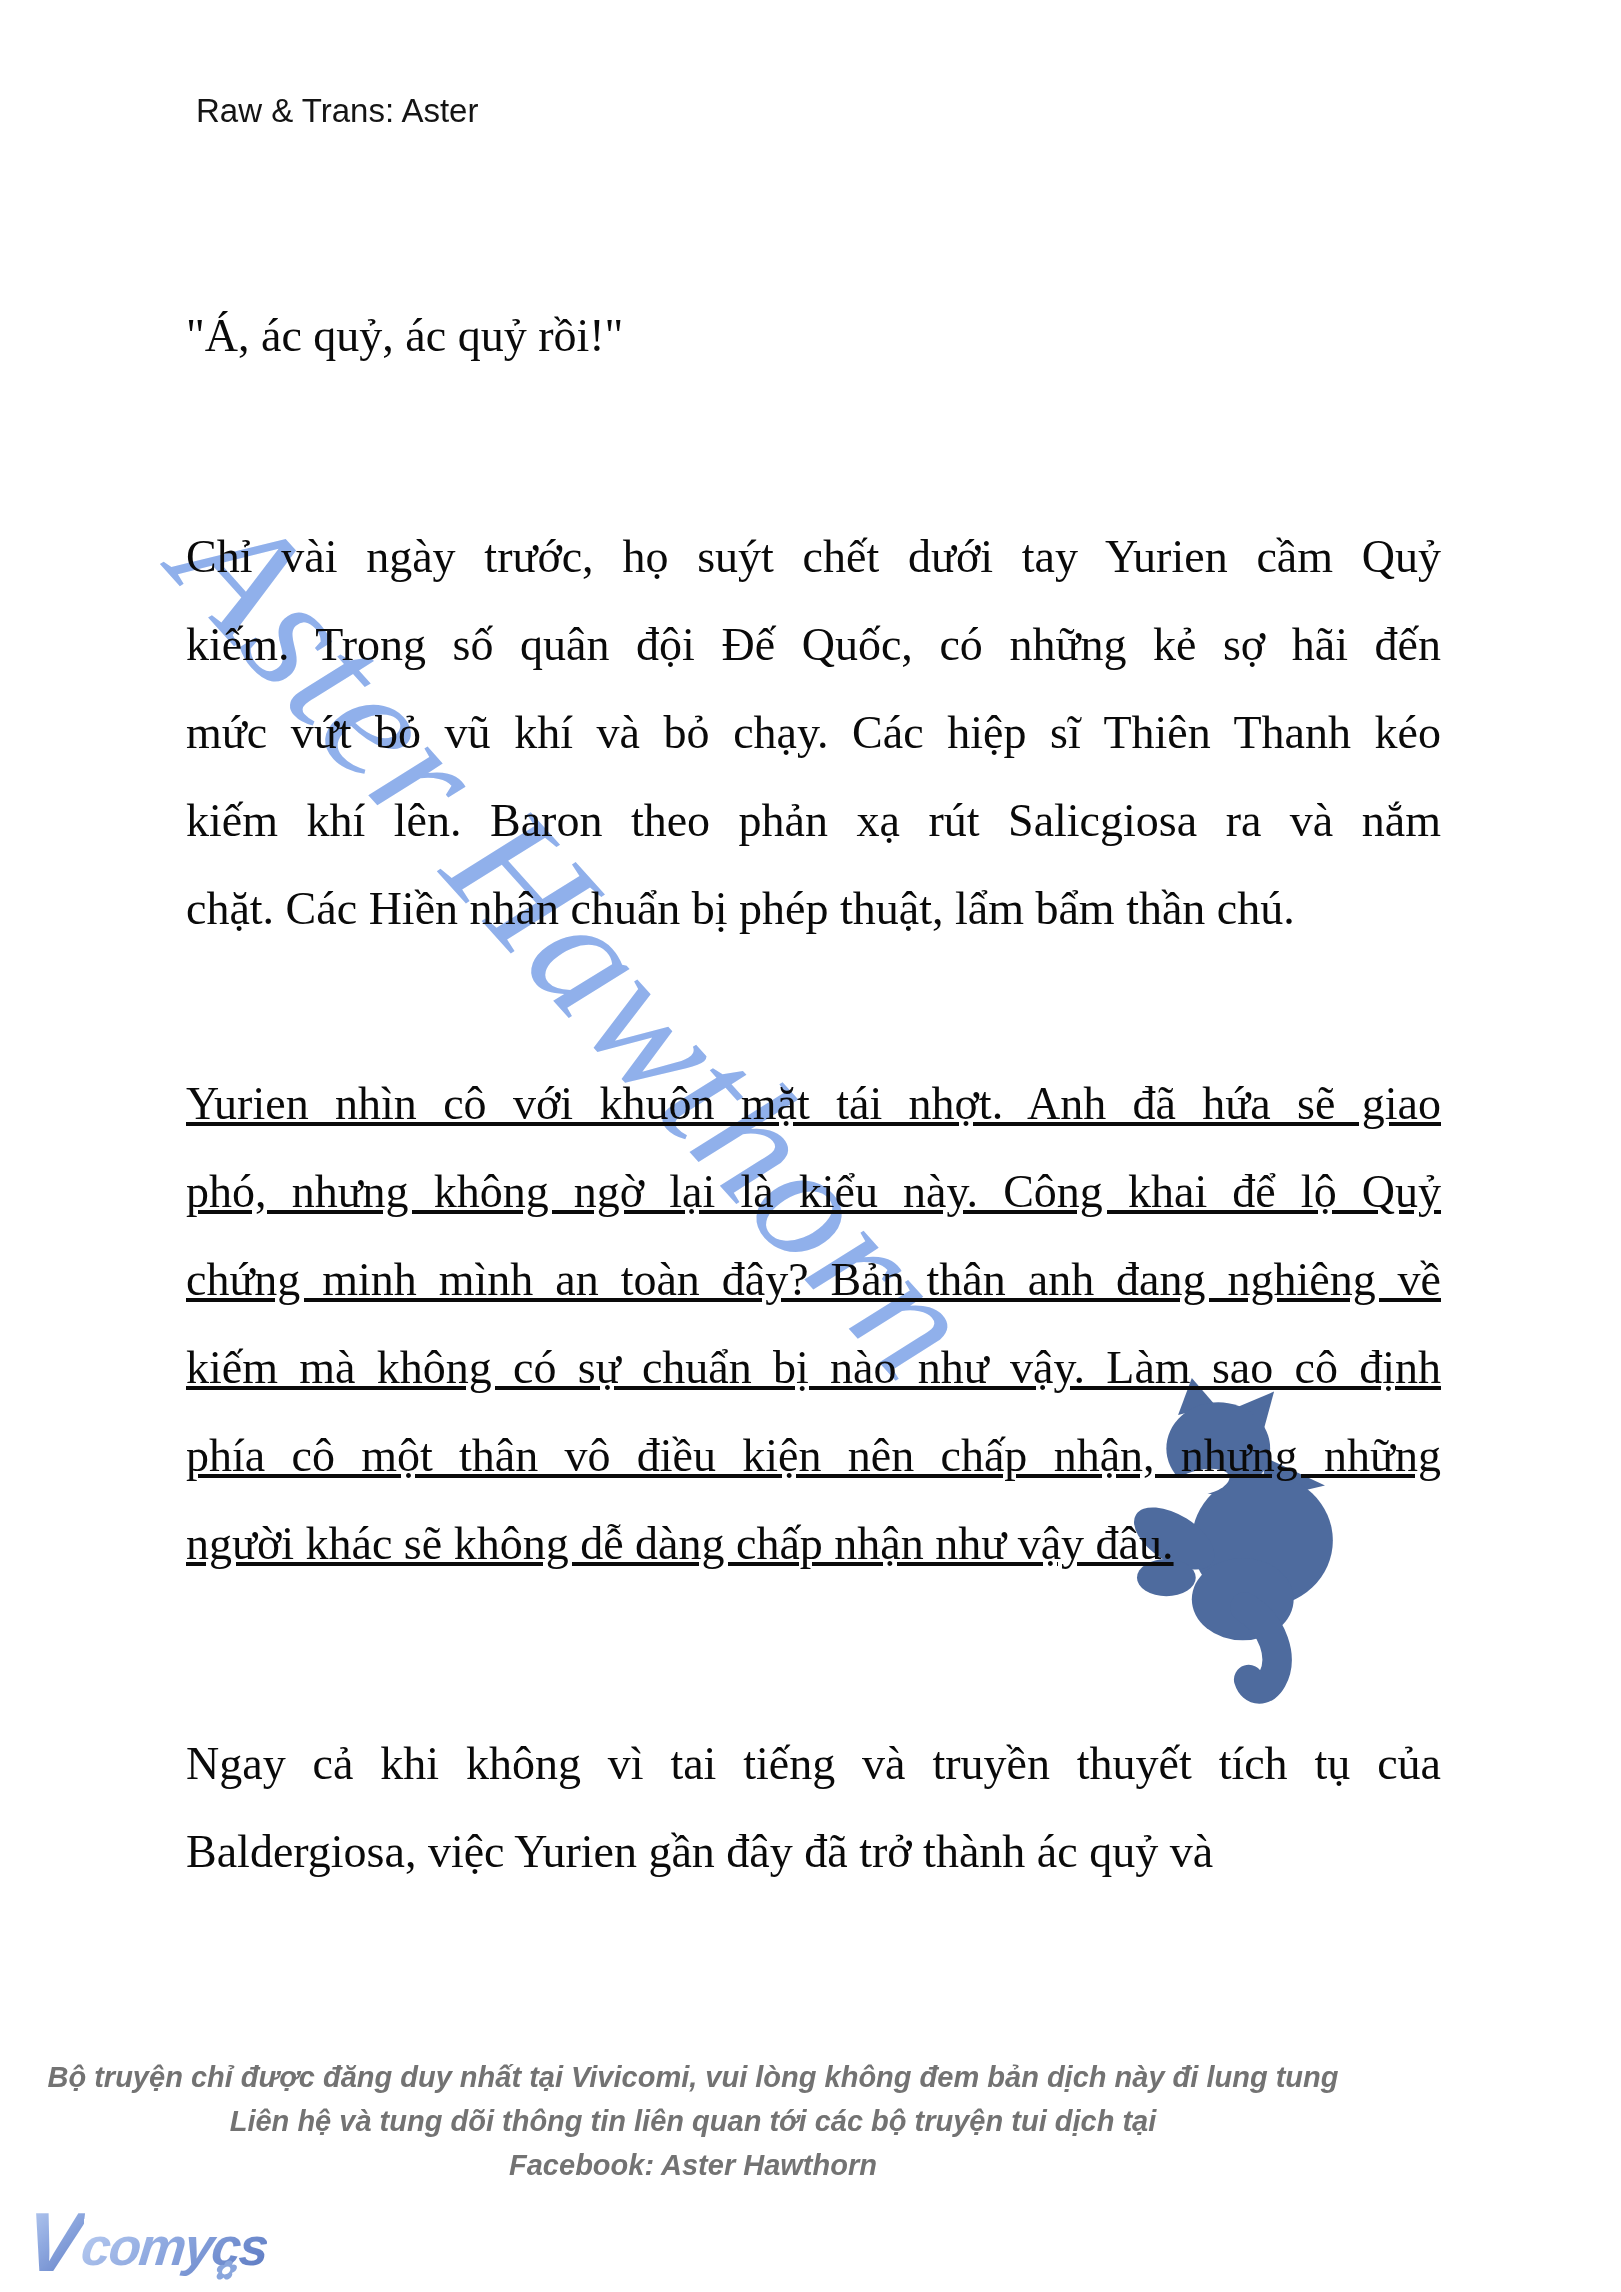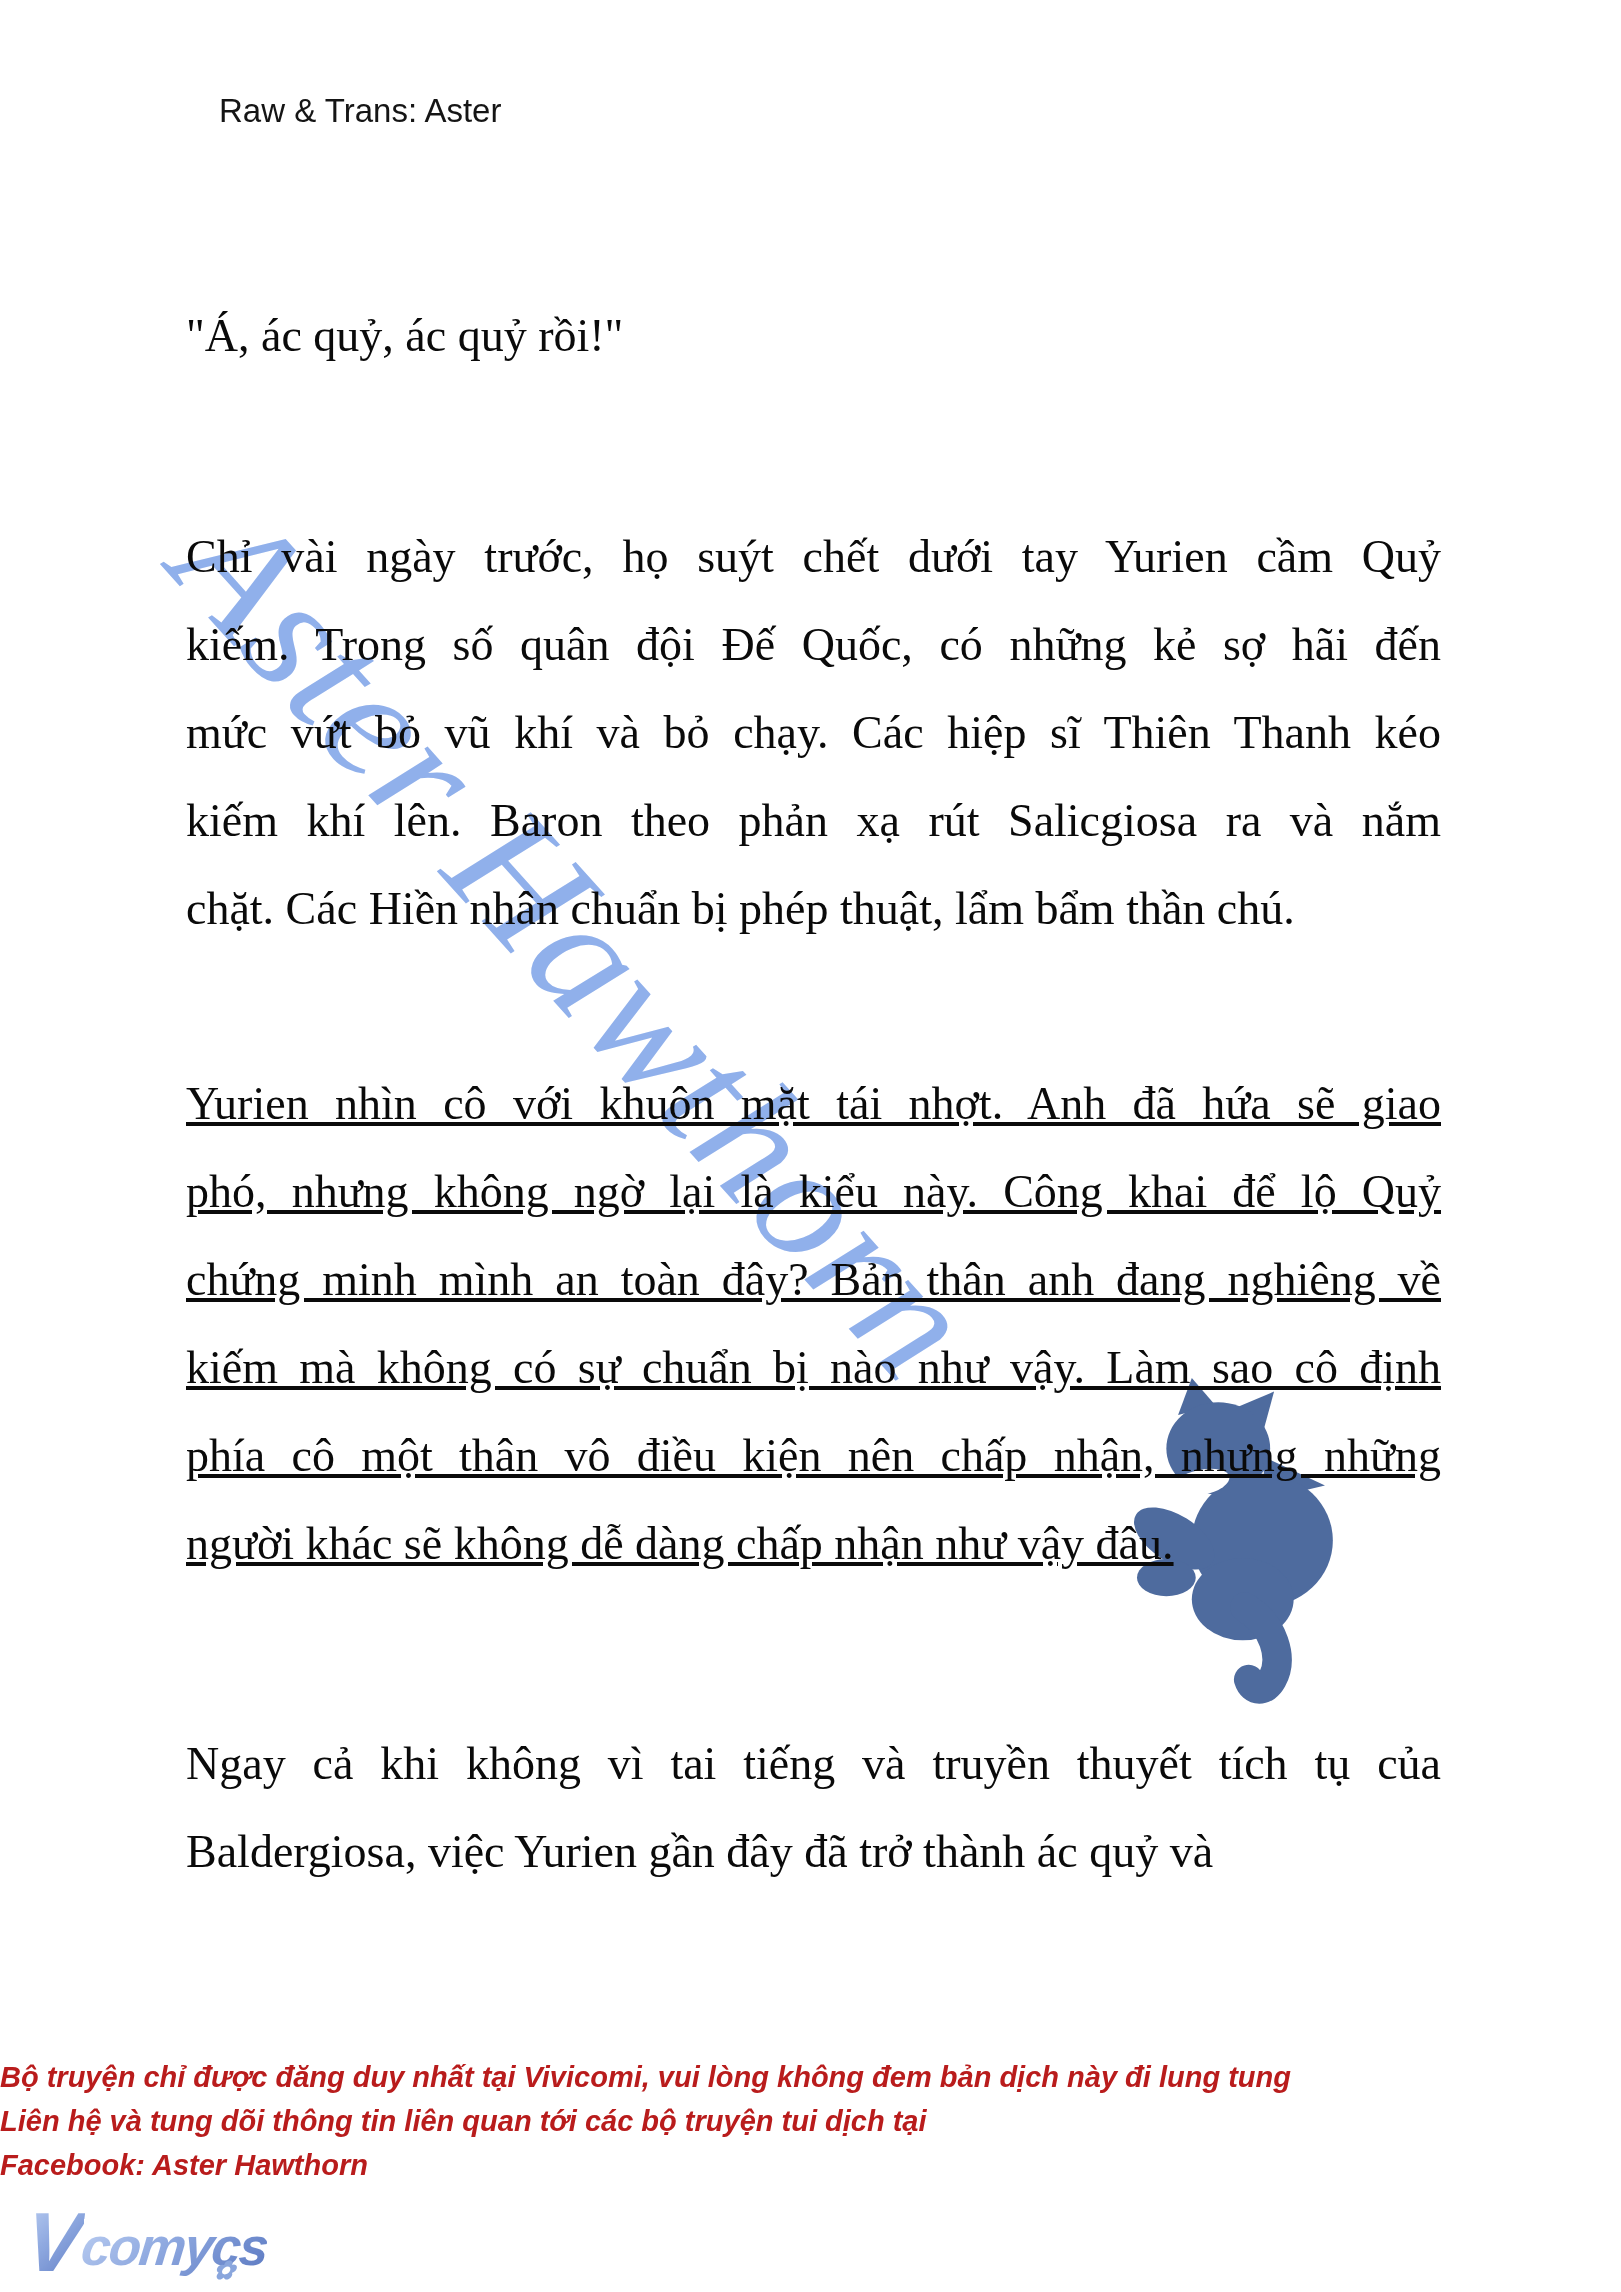--- a/index.html
+++ b/index.html
@@ -3,21 +3,21 @@
 <meta charset="utf-8">
 <style>
   html,body { margin:0; padding:0; background:#888; }
   .page {
     position:relative; width:1621px; height:2293px; margin:0 auto;
     background:#ffffff; overflow:hidden;
     font-family:"Liberation Serif", serif; color:#0a0a0a;
   }
   .header {
     position:absolute; left:196px; top:92px; z-index:3;
-    font-family:"Liberation Sans", sans-serif; font-size:33px; color:#151515;margin-left:23px;
+    font-family:"Liberation Sans", sans-serif; font-size:33px; color:#151515;
   }
   .watermark {
     position:absolute; left:279px; top:469px; z-index:1;
     font-family:"Liberation Serif", serif; font-style:italic;
     font-size:167px; letter-spacing:2px; white-space:nowrap;
     color:#7da3e8; opacity:0.85;
     transform:rotate(48deg); transform-origin:0 0;
     pointer-events:none;
   }
   .cat { position:absolute; left:1127px; top:1372px; z-index:1; }
@@ -27,21 +27,21 @@
   .p2 { top:1060px;text-decoration:underline; }
   .p3 { top:1720px; }
   .line {
     height:88px; line-height:88px; font-size:46px;
     text-align:justify; text-align-last:justify; white-space:normal;
   }
   .line.last { text-align:left; text-align-last:left; }
   .footer {
     position:absolute; left:0; top:2055px; width:1386px; z-index:2;
     font-family:"Liberation Sans", sans-serif; font-style:italic; font-weight:bold;
-    font-size:29px; line-height:44px; color:#b91c1c; text-align:left;
+    font-size:29px; line-height:44px; color:#737373; text-align:center;
   }
   .logo {
     position:absolute; left:25.5px; top:2194px; z-index:2;
     font-family:"Liberation Sans", sans-serif; font-style:italic; font-weight:bold;
     transform:skewX(-6deg); color:#7d9ad6; white-space:nowrap;
   }
   .logo-v { font-size:84px; vertical-align:-5.9px; }
   .logo-rest { font-size:53px; letter-spacing:-2px; }
   .logo-flower { font-size:25.5px; color:#8aa6dd; position:relative; left:-51px; top:13.7px; }
   @supports ((-webkit-background-clip:text) or (background-clip:text)) {

